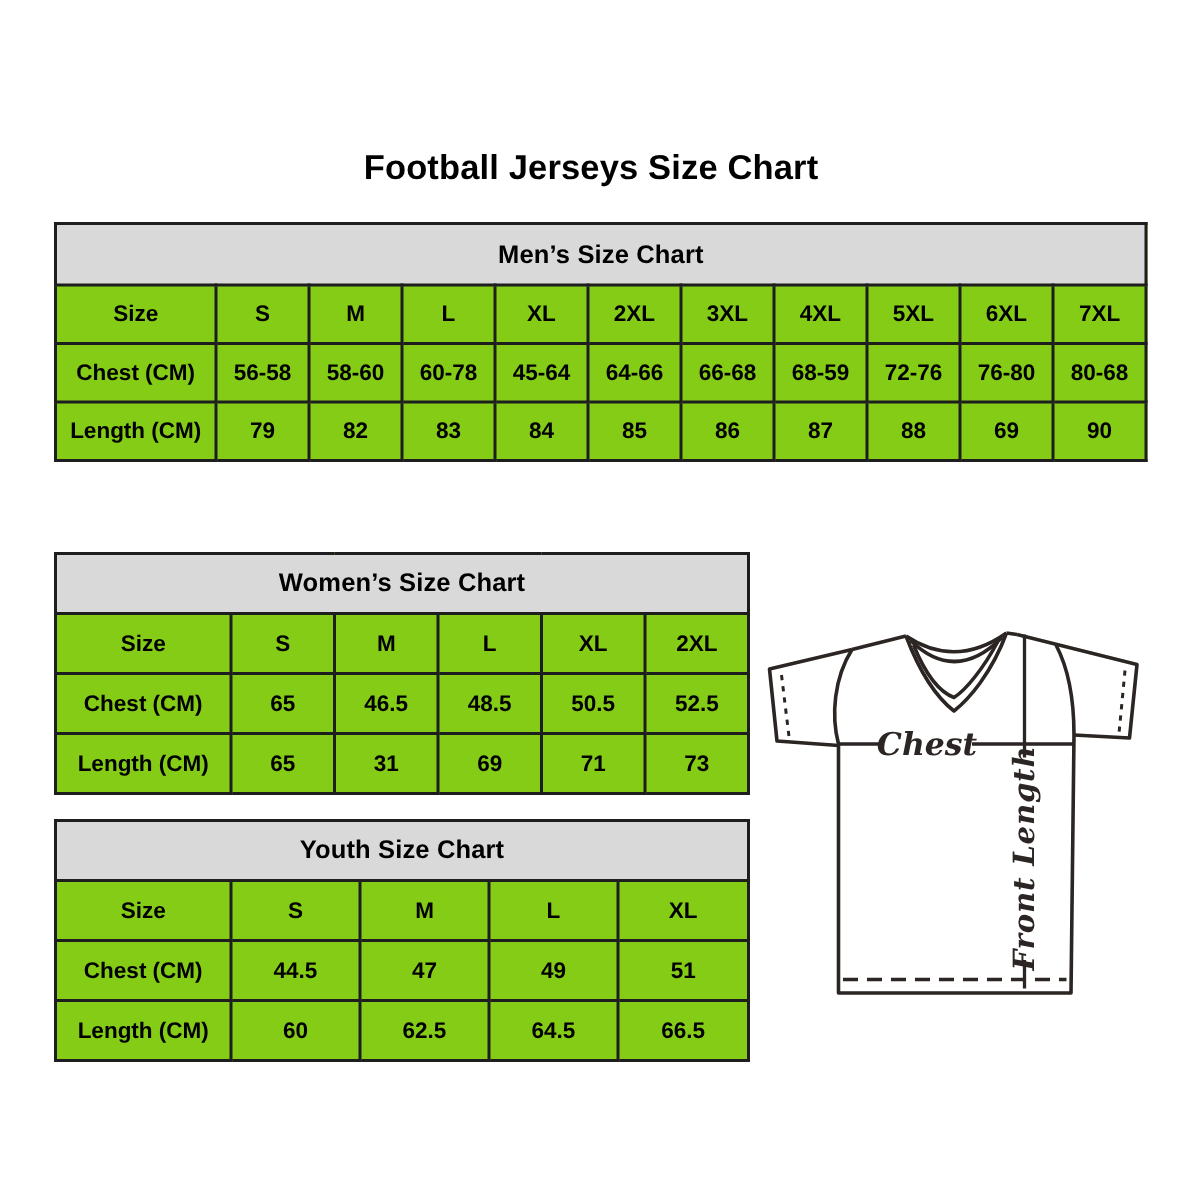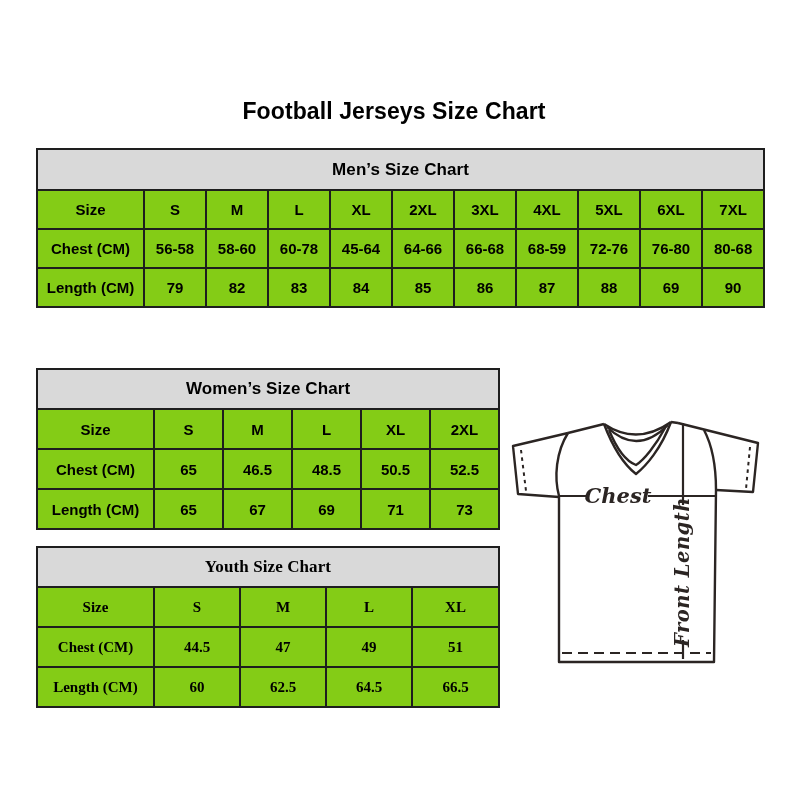--- a/index.html
+++ b/index.html
@@ -23,21 +23,21 @@
     font-size:15px; overflow:hidden; white-space:nowrap;
   }
   .size-table tr.band td {
     background:#d9d9d9; font-size:17px; letter-spacing:0.1px;
   }
   #men-table   { left:36px; top:148px; width:727px; }
   #men-table tr { height:39px; }
   #men-table tr.band { height:41px; }
   #women-table { left:36px; top:368px; width:462px; }
   #women-table tr { height:40px;margin-left:19px; }
-  #youth-table { left:36px; top:546px; width:462px;font-family:Liberation Serif, serif; }
+  #youth-table { left:36px; top:546px; width:462px; }
   #youth-table tr { height:40px; }
   .jersey-svg { position:absolute; left:500px; top:411px; }
 </style>
 </head>
 <body>
 
 <div class="page">
 
   <h1 class="title">Football Jerseys Size Chart</h1>
 
@@ -126,21 +126,21 @@
         <td>Chest (CM)</td>
         <td>65</td>
         <td>46.5</td>
         <td>48.5</td>
         <td>50.5</td>
         <td>52.5</td>
       </tr>
       <tr>
         <td>Length (CM)</td>
         <td>65</td>
-        <td>67</td>
+        <td>31</td>
         <td>69</td>
         <td>71</td>
         <td>73</td>
       </tr>
     </tbody>
   </table>
 
   <table class="size-table" id="youth-table">
     <colgroup>
       <col style="width:117px">

